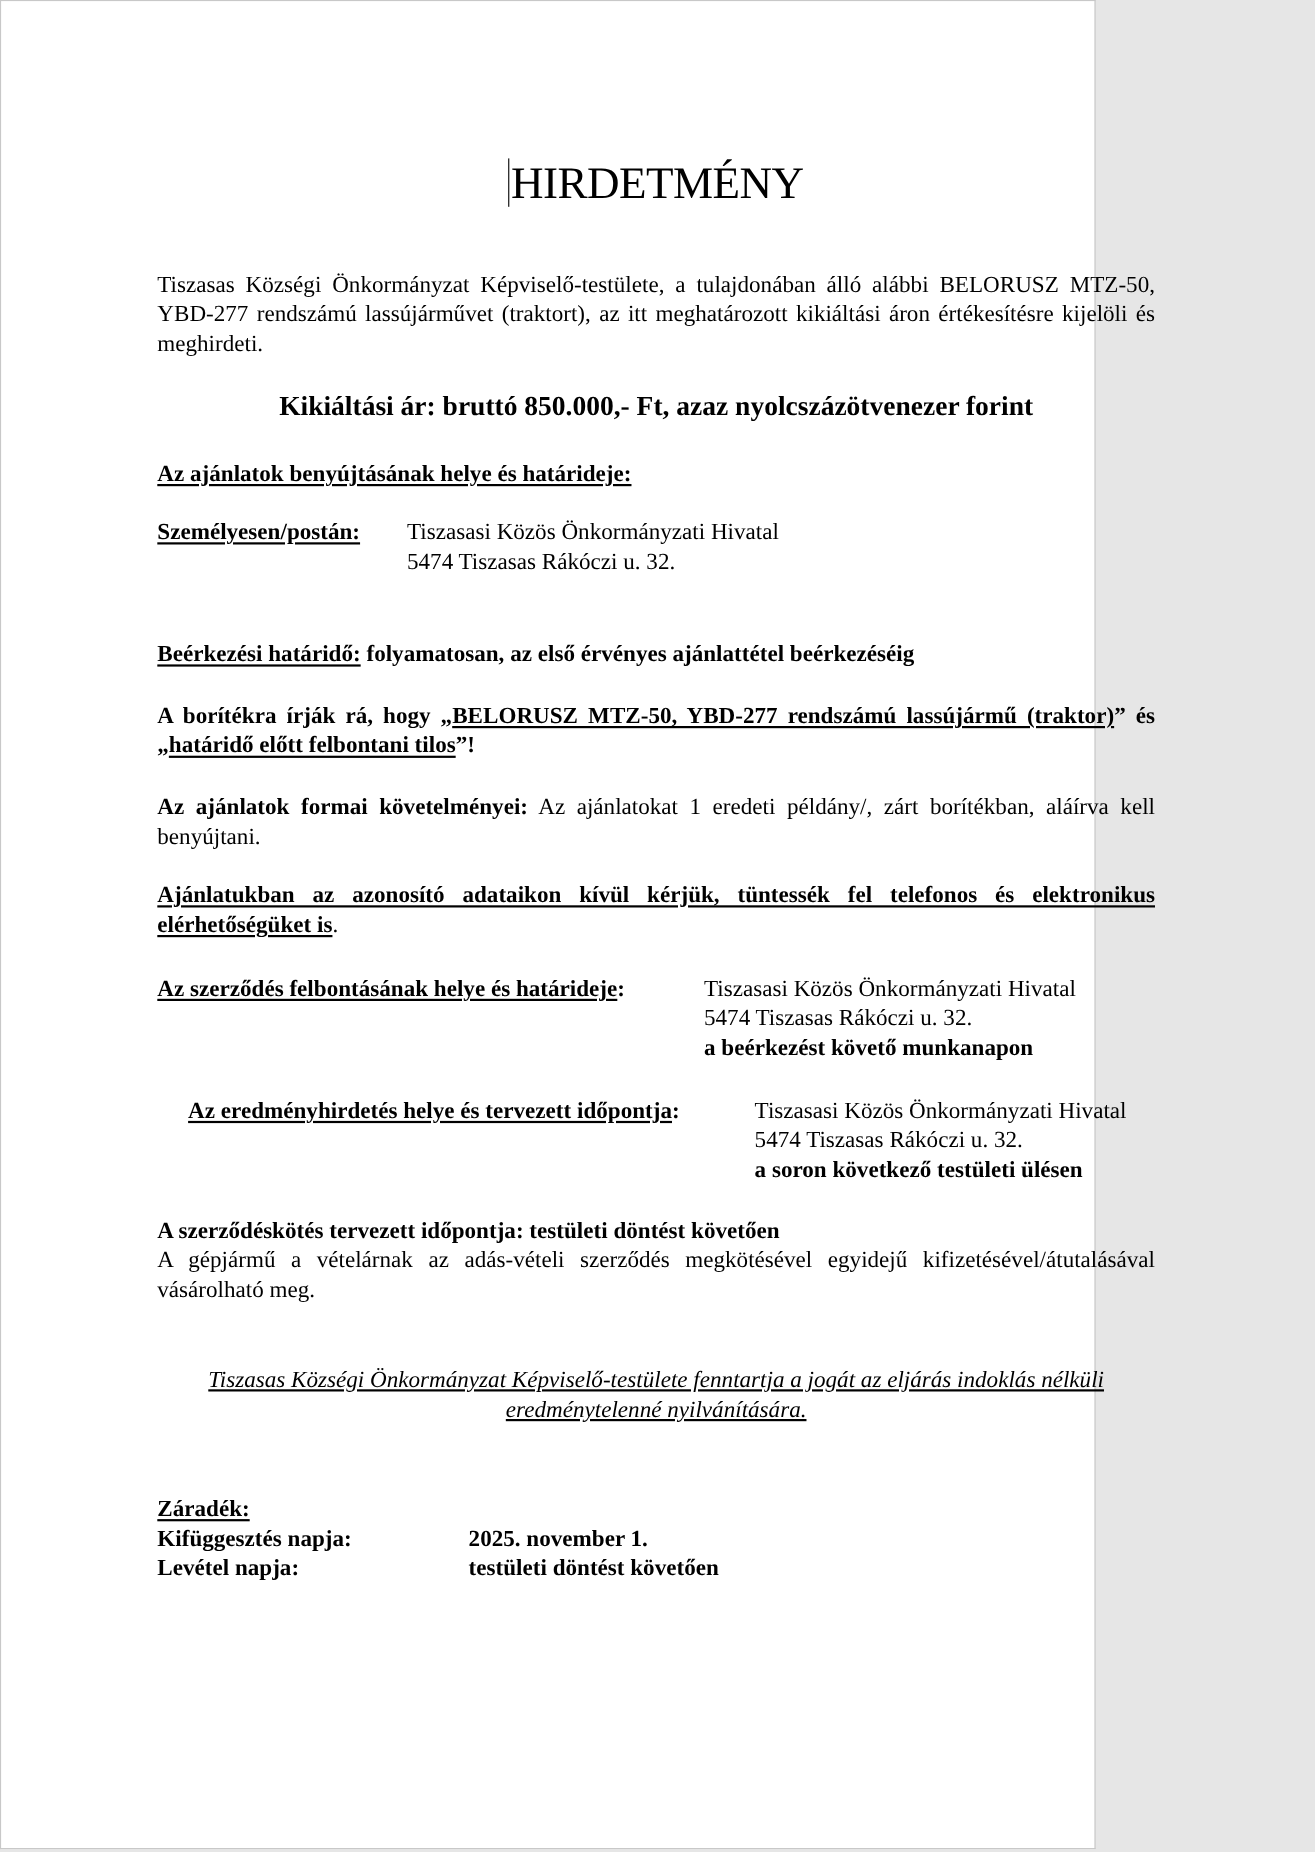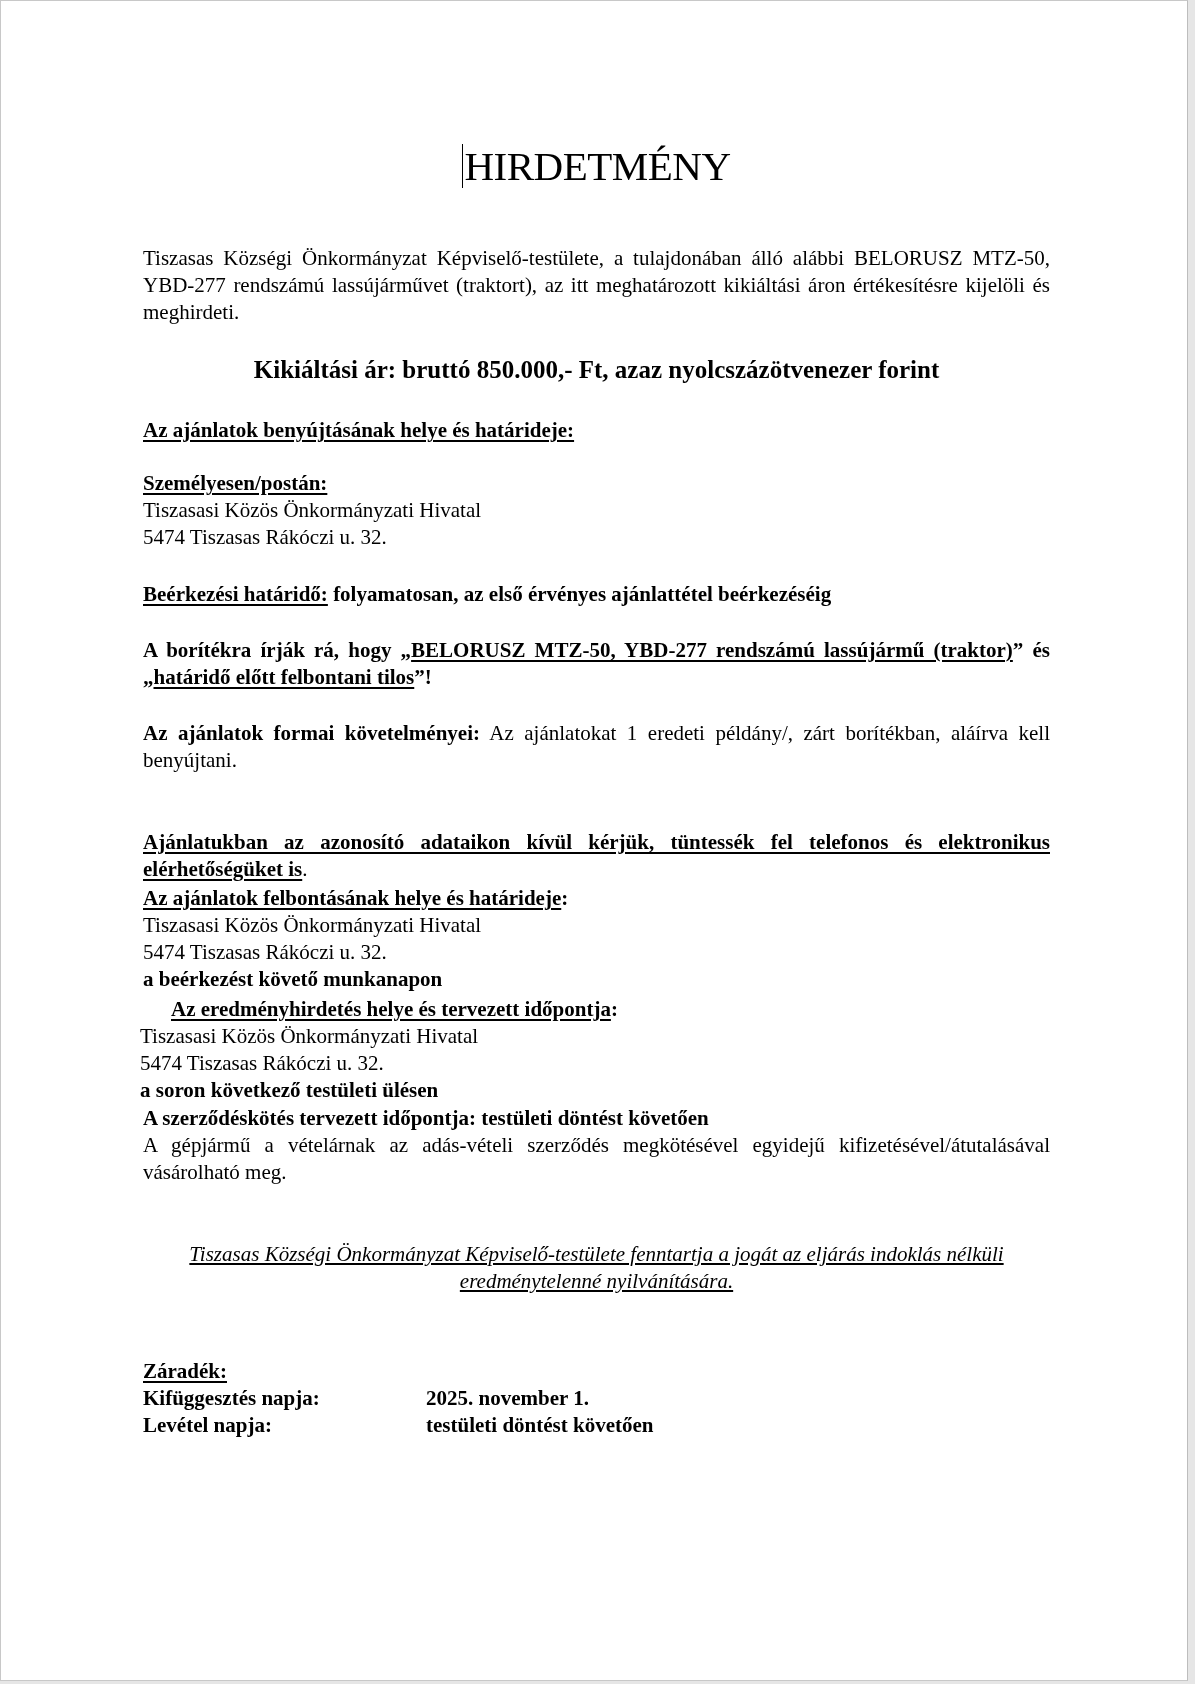--- a/index.html
+++ b/index.html
@@ -1,35 +1,35 @@
 <!DOCTYPE html>
 <html><head>
 <meta charset="utf-8">
 <style>
   html, body { margin: 0; padding: 0; }
   body {
     width: 1195px; height: 1684px; background: #e6e6e6; position: relative; overflow: hidden;
     font-family: "Liberation Serif", "DejaVu Serif", serif; color: #000;
   }
   .page {
-    position: absolute; left: 0; top: 0; width: 1188px; height: 1681px;
+    position: absolute; left: 0; top: 0; width: 996px; height: 1681px;
     background: #fff; border-left: 1px solid #c8c8c8; border-top: 1px solid #c8c8c8;
     border-right: 1px solid #bdbdbd; border-bottom: 1px solid #c8c8c8; box-sizing: border-box; padding-left: 18px;
   }
   .content { position: absolute; left: 142px; top: 0; width: 907px; font-size: 21px; line-height: 27px; }
   .abs { position: absolute; left: 0; width: 907px; }
   .title { top: 140px; text-align: center; font-size: 41px; line-height: 50px; letter-spacing: -0.5px; }
   .cursor { display: inline-block; width: 1px; height: 44px; background: #000; vertical-align: -8px; margin-right: 1px; }
   .just { text-align: justify; text-align-last: left; }
   .b { font-weight: bold; }
   .u { text-decoration: underline; text-decoration-thickness: 2px; text-underline-offset: 3px; }
   .center { text-align: center; }
   .italic { font-style: italic; }
   .price { font-size: 25px; line-height: 32px; font-weight: bold; text-align: center; }
-  .row { display: flex; flex-direction: column; }
+  .row { display: flex; }
   .lbl { flex: none; }
   .val { flex: none; }
   .za-row { display: flex; }
   .za-row .k { width: 283px; font-weight: bold; }
   .za-row .v { font-weight: bold; }
 </style>
 </head>
 <body>
 
 <div class="page">
@@ -52,25 +52,25 @@
         </div>
       </div>
     </div>
 
     <div class="abs b" style="top:580px;"><span class="u">Beérkezési határidő:</span><span> folyamatosan, az első érvényes ajánlattétel beérkezéséig</span></div>
 
     <div class="abs b just" style="top:636px;"><span>A borítékra írják rá, hogy „</span><span class="u">BELORUSZ MTZ-50, YBD-277 rendszámú lassújármű (traktor)</span><span>” és „</span><span class="u">határidő előtt felbontani tilos</span><span>”!</span></div>
 
     <div class="abs just" style="top:719px;"><span class="b">Az ajánlatok formai követelményei:</span><span> Az ajánlatokat 1 eredeti példány/, zárt borítékban, aláírva kell benyújtani.</span></div>
 
-    <div class="abs b just" style="top:828px;"><span class="u">Ajánlatukban az azonosító adataikon kívül kérjük, tüntessék fel telefonos és elektronikus elérhetőségüket is</span><span style="font-weight:normal;">.</span></div>
+    <div class="abs b just" style="top:799px;"><span class="u">Ajánlatukban az azonosító adataikon kívül kérjük, tüntessék fel telefonos és elektronikus elérhetőségüket is</span><span style="font-weight:normal;">.</span></div>
 
     <div class="abs" style="top:884px;">
       <div class="row">
-        <span class="lbl b" style="width:497px;"><span class="u">Az ajánlatok felbontásának helye és határideje</span><span>:</span></span>
+        <span class="lbl b" style="width:497px;"><span class="u">Az szerződés felbontásának helye és határideje</span><span>:</span></span>
         <div class="val">
           <div>Tiszasasi Közös Önkormányzati Hivatal</div>
           <div>5474 Tiszasas Rákóczi u. 32.</div>
           <div class="b">a beérkezést követő munkanapon</div>
         </div>
       </div>
     </div>
 
     <div class="abs" style="top:995px;">
       <div class="row">

